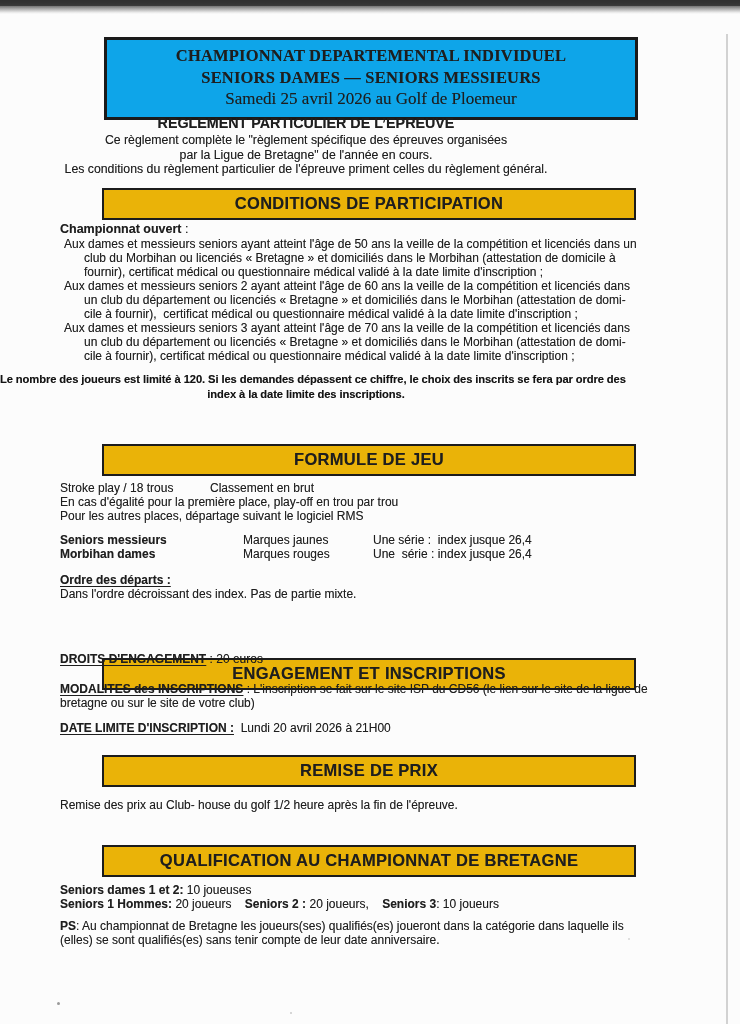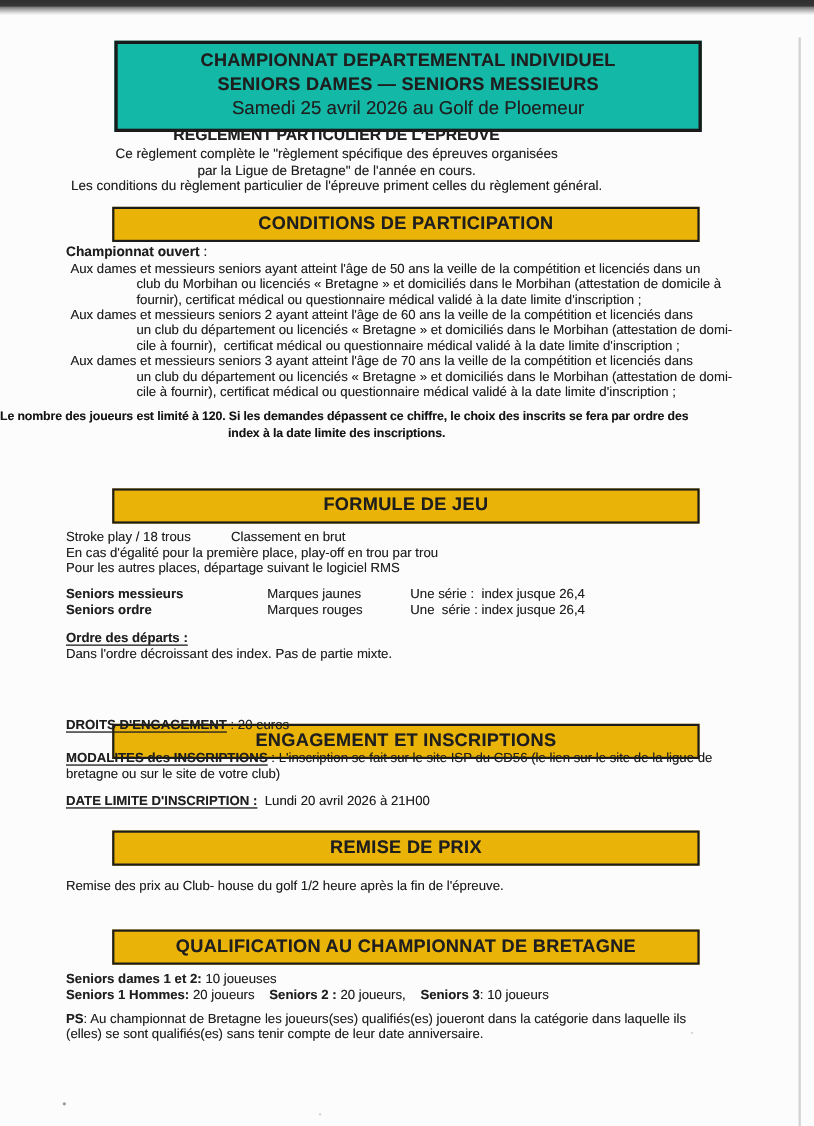--- a/index.html
+++ b/index.html
@@ -11,42 +11,43 @@
   
   .scan-top{position:absolute;top:0;left:0;width:740px;height:14px;
     background:linear-gradient(180deg,#343434 0%,#4e4e4e 30%,#a8a8a8 62%,#e9e9e9 88%,#fcfcfc 100%);}
   .scan-top-dark{position:absolute;top:0;left:0;width:740px;height:6px;background:#2e2e2e;opacity:.8;}
   .scan-right{position:absolute;top:34px;left:726px;width:2px;height:990px;background:#c7c7c7;opacity:.8;}
   .speck{position:absolute;background:#9a9a9a;border-radius:50%;}
 
   
   .titlebox{
     position:absolute;left:104px;top:37px;width:528px;
-    border:3px solid #1a1a1a;background:#14b8a6;text-align:center;
+    border:3px solid #1a1a1a;background:#0ea5e9;text-align:center;
     padding:5px 0 7px;
+    font-family:Liberation Serif, serif;
   }
   .title-main{font-weight:bold;font-size:16.5px;line-height:21.5px;letter-spacing:.2px;}
   .title-sub{font-size:17px;line-height:22px;}
   .hbox{
     position:absolute;left:102px;width:530px;
     border:2.5px solid #1c1c1c;background:#eab308;text-align:center;
     font-weight:bold;font-size:16.5px;line-height:25px;letter-spacing:.3px;
     padding:1px 0 2px;
   }
   
   .center-block{position:absolute;left:0;width:612px;text-align:center;}
   .content{position:absolute;left:60px;width:660px;}
   .ln{white-space:pre;font-size:12px;line-height:14px;}
   .reg-head{font-weight:bold;font-size:14.3px;line-height:17px;margin-bottom:1px;}
   .reg-ln{white-space:pre;font-size:12.3px;line-height:14.5px;}
   .b{font-weight:bold;}
   .ul{text-decoration:underline;text-underline-offset:1.5px;}
   .intro{font-size:12.5px;line-height:15px;}
   .bullet-first{margin-left:4px;}
-  .bullet-cont{margin-left:64px;}
+  .bullet-cont{margin-left:24px;}
   .note-ln{white-space:pre;font-weight:bold;font-size:11.2px;line-height:15px;letter-spacing:-.1px;color:#141414;}
   .col1{display:inline-block;width:150px;}
   .tcol1{display:inline-block;width:183px;}
   .tcol2{display:inline-block;width:130px;}
   .gap8{height:8px;}
   .gap10{height:10px;}
   .gap12{height:12px;}
   .soft{text-shadow:0 0 .4px rgba(30,30,30,.45);}
 </style>
 </head>
@@ -102,21 +103,21 @@
   </div>
 
   <div class="hbox" style="top:444px;">FORMULE DE JEU</div>
 
   <div class="content" style="top:481px;">
     <div class="ln"><span class="col1">Stroke play / 18 trous</span><span>Classement en brut</span></div>
     <div class="ln">En cas d'égalité pour la première place, play-off en trou par trou</div>
     <div class="ln">Pour les autres places, départage suivant le logiciel RMS</div>
     <div class="gap10"></div>
     <div class="ln"><span class="tcol1 b">Seniors messieurs</span><span class="tcol2">Marques jaunes</span><span>Une série :  index jusque 26,4</span></div>
-    <div class="ln"><span class="tcol1 b">Seniors ordre</span><span class="tcol2">Marques rouges</span><span>Une  série : index jusque 26,4</span></div>
+    <div class="ln"><span class="tcol1 b">Morbihan dames</span><span class="tcol2">Marques rouges</span><span>Une  série : index jusque 26,4</span></div>
     <div class="gap12"></div>
     <div class="ln"><span class="b ul">Ordre des départs :</span></div>
     <div class="ln">Dans l'ordre décroissant des index. Pas de partie mixte.</div>
   </div>
 
   <div class="hbox" style="top:610px;margin-top:48px;">ENGAGEMENT ET INSCRIPTIONS</div>
 
   <div class="content" style="top:652px;">
     <div class="ln"><span class="b ul">DROITS D'ENGAGEMENT</span><span> : 20 euros</span></div>
     <div style="height:16px;"></div>

